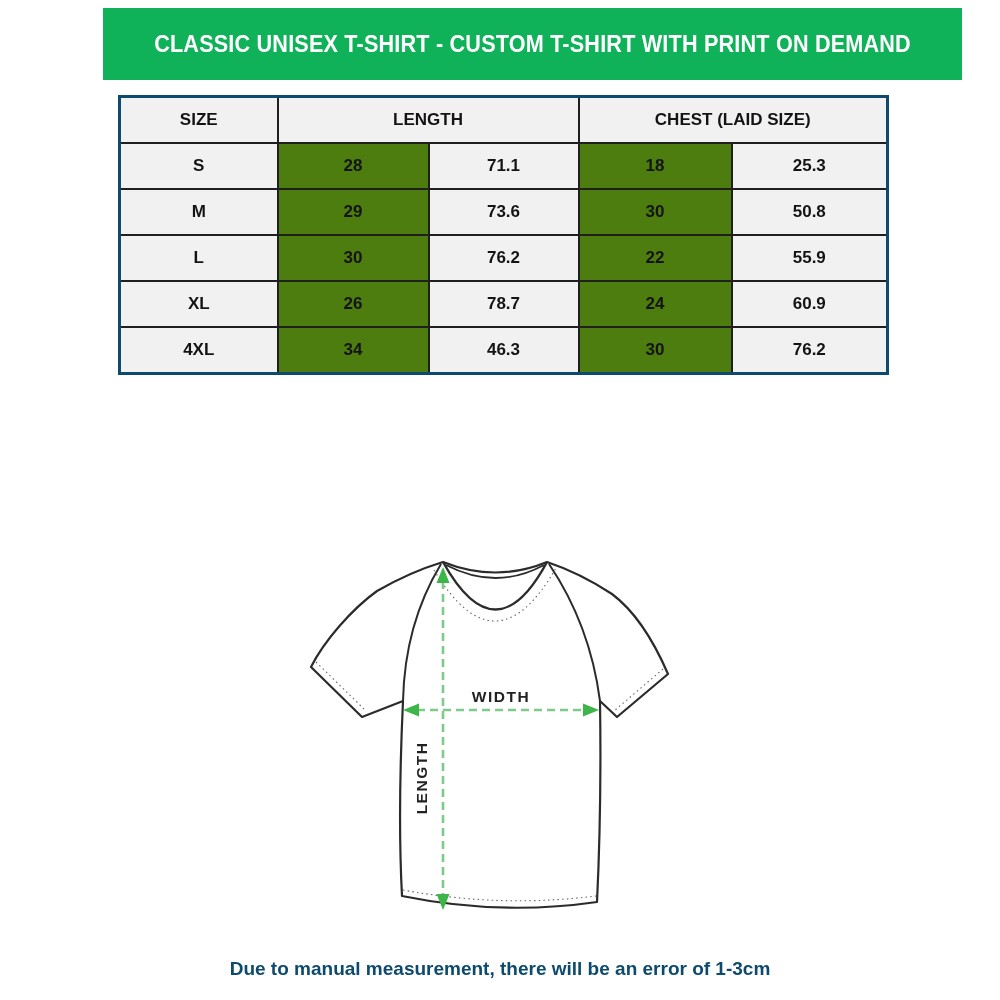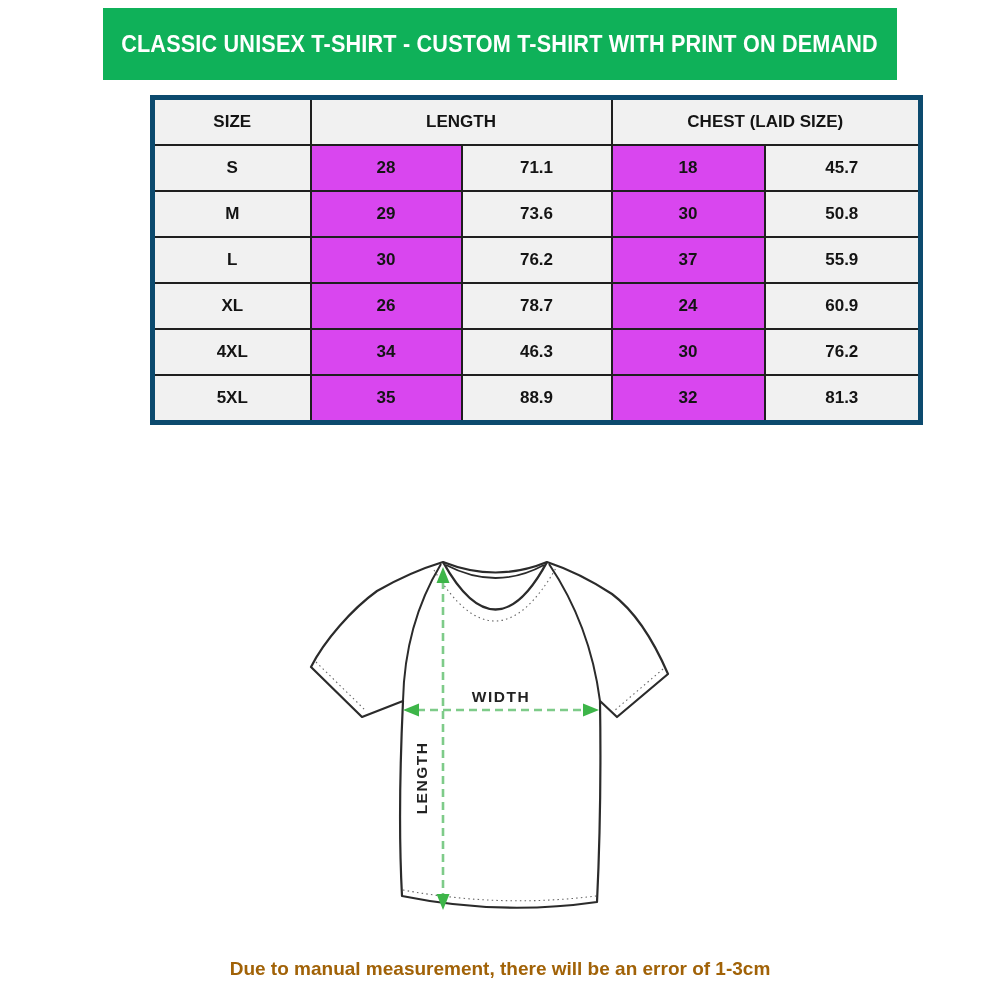--- a/index.html
+++ b/index.html
@@ -9,53 +9,52 @@
     height: 1000px;
     background: #ffffff;
     font-family: "Liberation Sans", sans-serif;
     overflow: hidden;
   }
 
   
   .banner {
     position: absolute;
     left: 103px; top: 8px;
-    width: 794px; height: 72px;
+    width: 859px; height: 72px;
     background: #0fb159;
     display: flex; align-items: center; justify-content: center;
   }
   .banner-text {
     color: #ffffff;
     font-size: 23px;
     font-weight: bold;
     white-space: nowrap;
     letter-spacing: 0.2px;
     transform: scaleX(0.94);
   }
 
   
   .size-table {
     position: absolute;
     left: 118px; top: 95px;
     width: 768px;
     border-collapse: collapse;
     table-layout: fixed;
-    border: 5px solid #0c4a6e;
-    margin-left: 32px;
+    border: 3px solid #0c4a6e;
   }
   .size-table th, .size-table td {
     border: 2px solid #1f1f1f;
     height: 44px;
     padding: 0;
     text-align: center;
     vertical-align: middle;
     font-size: 17px;
     font-weight: bold;
     color: #141414;
-    background: #d946ef;
+    background: #4d7c0f;
   }
   .size-table .gray { background: #f1f1f1; }
 
   
   .tshirt-svg {
     position: absolute;
     left: 300px; top: 545px;
     width: 400px; height: 400px;
   }
   .diagram-label {
@@ -65,21 +64,21 @@
     letter-spacing: 1.5px;
     fill: #222222;
   }
 
   
   .note {
     position: absolute;
     left: 0; top: 958px;
     width: 1000px;
     text-align: center;
-    color: #a16207;
+    color: #0c4a6e;
     font-size: 19px;
     font-weight: bold;
   }
 </style>
 </head>
 <body>
 
 <div class="page">
 
   <div class="banner">
@@ -100,56 +99,49 @@
         <th class="gray" colspan="2">LENGTH</th>
         <th class="gray" colspan="2">CHEST (LAID SIZE)</th>
       </tr>
     </thead>
     <tbody>
       <tr>
         <td class="gray">S</td>
         <td>28</td>
         <td class="gray">71.1</td>
         <td>18</td>
-        <td class="gray">45.7</td>
+        <td class="gray">25.3</td>
       </tr>
       <tr>
         <td class="gray">M</td>
         <td>29</td>
         <td class="gray">73.6</td>
         <td>30</td>
         <td class="gray">50.8</td>
       </tr>
       <tr>
         <td class="gray">L</td>
         <td>30</td>
         <td class="gray">76.2</td>
-        <td>37</td>
+        <td>22</td>
         <td class="gray">55.9</td>
       </tr>
       <tr>
         <td class="gray">XL</td>
         <td>26</td>
         <td class="gray">78.7</td>
         <td>24</td>
         <td class="gray">60.9</td>
       </tr>
       <tr>
         <td class="gray">4XL</td>
         <td>34</td>
         <td class="gray">46.3</td>
         <td>30</td>
         <td class="gray">76.2</td>
-      </tr>
-      <tr>
-        <td class="gray">5XL</td>
-        <td>35</td>
-        <td class="gray">88.9</td>
-        <td>32</td>
-        <td class="gray">81.3</td>
       </tr>
     </tbody>
   </table>
 
   <svg class="tshirt-svg" viewBox="0 0 400 400">
 
     <path d="M143,17 Q110,27 77,46 C52,64 24,96 11,122 L62,172 L103,156
          C100,220 99,295 102,351 Q200,371 297,357 C300,295 301,220 300,156
          L317,172 L368,129 C355,99 336,67 312,49 Q280,28 247,17 Q196,38 143,17 Z" fill="#ffffff" stroke="#2b2b2b" stroke-width="2.2" stroke-linejoin="round"></path>
 

